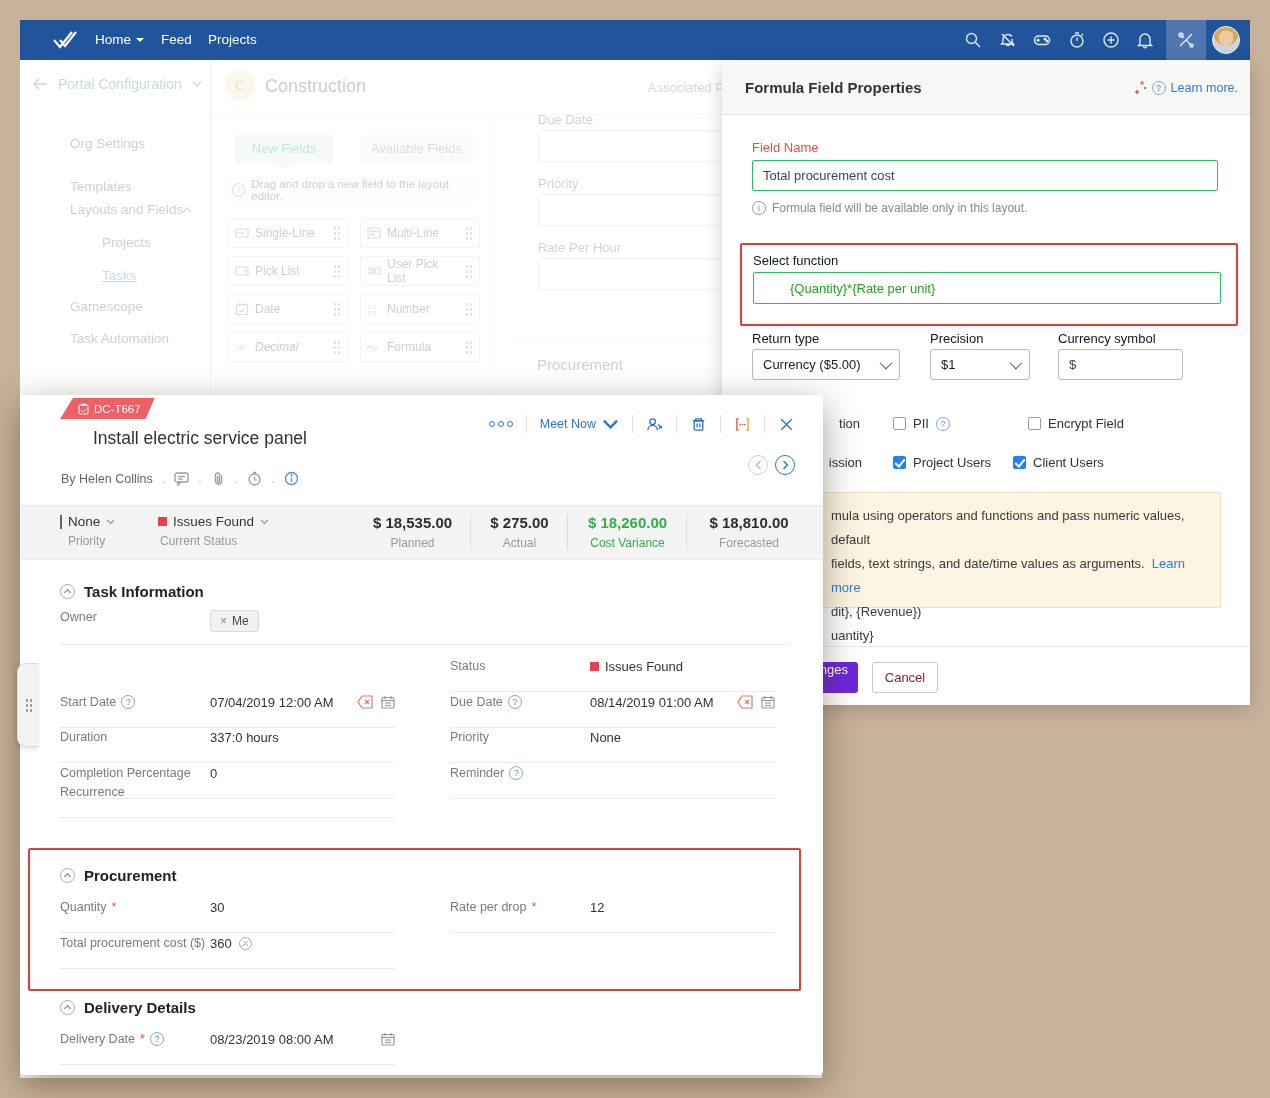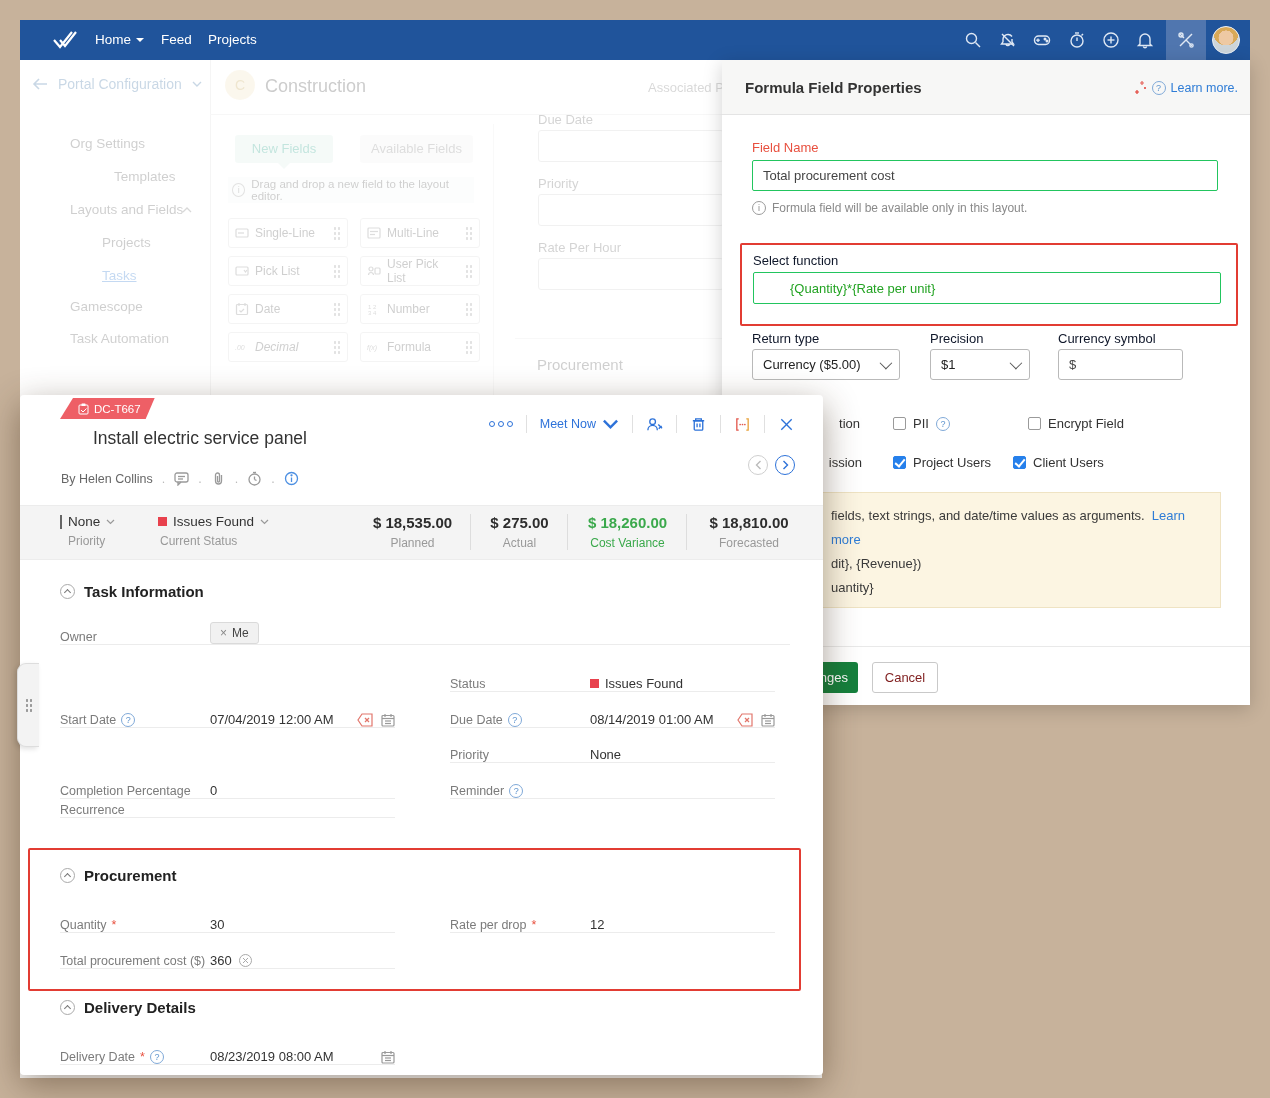--- a/index.html
+++ b/index.html
@@ -39,21 +39,21 @@
   .p-input{position:absolute;border:1px solid #22c55e;border-radius:2px;background:#fff;font-size:13px;color:#444;display:flex;align-items:center;padding:0 10px;box-sizing:border-box;}
   .p-select{position:absolute;border:1px solid #B9B9B9;border-radius:3px;background:#fff;font-size:13px;color:#222;display:flex;align-items:center;padding:0 10px;box-sizing:border-box;cursor:pointer;}
   .sel-caret{margin-left:auto;width:8px;height:8px;border-right:1.6px solid #555;border-bottom:1.6px solid #555;transform:rotate(45deg) translateY(-2px);}
   .cb{width:13px;height:13px;border:1px solid #9a9a9a;border-radius:2px;background:#fff;box-sizing:border-box;flex:0 0 auto;cursor:pointer;}
   .cb.checked{background:#2680EB;border-color:#2680EB;position:relative;}
   .cb.checked::after{content:"";position:absolute;left:3px;top:0px;width:4px;height:8px;border-right:2px solid #fff;border-bottom:2px solid #fff;transform:rotate(40deg);}
   .cb-row{position:absolute;display:flex;align-items:center;gap:7px;font-size:13px;color:#333;}
   .help-ico{width:14px;height:14px;border:1px solid #7FA9D8;color:#5E94CE;border-radius:50%;font-size:9px;line-height:12px;text-align:center;display:inline-block;box-sizing:border-box;}
   #info-box{position:absolute;left:40px;top:432px;width:459px;height:116px;background:#FCF5E2;border:1px solid #EFE3C3;box-sizing:border-box;font-size:13px;color:#3a3a3a;line-height:24px;padding:11px 12px 0 68px;}
   .red-annot{position:absolute;border:2px solid #E23C33;border-radius:2px;pointer-events:none;}
-  .btn-blue{position:absolute;background:#15803d;color:#fff;border-radius:3px;font-size:13px;display:flex;align-items:center;justify-content:flex-end;padding:0 10px;box-sizing:border-box;cursor:pointer;}
+  .btn-blue{position:absolute;background:#6d28d9;color:#fff;border-radius:3px;font-size:13px;display:flex;justify-content:flex-end;padding:0 10px;box-sizing:border-box;cursor:pointer;}
   .btn-white{position:absolute;background:#fff;color:#7f1d1d;border:1px solid #C9C9C9;border-radius:3px;font-size:13px;display:flex;align-items:center;justify-content:center;box-sizing:border-box;cursor:pointer;}
 
   
   #modal{position:absolute;left:0;top:375px;width:803px;height:680px;background:#fff;border-radius:4px;z-index:30;box-shadow:0 10px 35px rgba(60,40,20,.45);}
   #task-tag{position:absolute;left:40px;top:3px;height:21px;background:#EE5F66;color:#fff;font-size:11.5px;display:flex;align-items:center;gap:5px;padding:0 14px 0 18px;clip-path:polygon(13px 0,100% 0,calc(100% - 9px) 100%,0 100%);}
   #task-title{position:absolute;left:73px;top:33px;font-size:17.5px;color:#333;}
   #byline{position:absolute;left:41px;top:76px;display:flex;align-items:center;gap:9px;font-size:12.5px;color:#666;}
   #byline svg{width:15px;height:15px;stroke:#9a9a9a;fill:none;stroke-width:1.3;}
   .b-dot{color:#bbb;}
   #modal-actions{position:absolute;right:28px;top:20px;display:flex;align-items:center;gap:13px;color:#2D72D9;}
@@ -61,21 +61,21 @@
   .v-sep{width:1px;height:18px;background:#e0e0e0;}
   #pager{position:absolute;right:28px;top:60px;display:flex;gap:7px;}
   .pg{width:20px;height:20px;border-radius:50%;box-sizing:border-box;display:flex;align-items:center;justify-content:center;cursor:pointer;}
   #stats{position:absolute;left:0;top:110px;width:803px;height:55px;background:#F4F4F4;border-top:1px solid #ECECEC;border-bottom:1px solid #ECECEC;box-sizing:border-box;}
   .stat-val{font-size:15px;font-weight:bold;color:#2d2d2d;text-align:center;}
   .stat-lbl{font-size:12px;color:#999;text-align:center;margin-top:5px;}
   .stat-blk{position:absolute;top:8px;}
   .sec-head{position:absolute;display:flex;align-items:center;gap:9px;font-size:15px;font-weight:bold;color:#222;}
   .col-ico{width:15px;height:15px;border:1px solid #aaa;border-radius:50%;position:relative;box-sizing:border-box;}
   .col-ico::after{content:"";position:absolute;left:3.5px;top:5px;width:4px;height:4px;border-left:1.4px solid #777;border-top:1.4px solid #777;transform:rotate(45deg);}
-  .frow{position:absolute;height:32px;border-bottom:1px solid #ececec;display:flex;align-items:flex-end;}
+  .frow{position:absolute;height:32px;border-bottom:1px solid #ececec;display:flex;align-items:flex-start;}
   .frow .lbl{font-size:12.5px;color:#7b7b7b;display:flex;align-items:center;gap:5px;}
   .frow .val{font-size:13px;color:#333;display:flex;align-items:center;gap:6px;}
   .req{color:#E8503F;}
   .sq{width:9px;height:9px;background:#E8414D;display:inline-block;}
   .row-icos{margin-left:auto;display:flex;gap:8px;align-items:center;}
   .cal-ico svg{width:14px;height:14px;stroke:#999;fill:none;stroke-width:1.2;}
   .clr-ico svg{width:16px;height:14px;stroke:#E2766C;fill:none;stroke-width:1.2;}
   #owner-chip{display:flex;align-items:center;gap:5px;background:#F1F1F1;border:1px solid #DADADA;border-radius:3px;padding:3px 9px;font-size:12px;color:#444;cursor:pointer;}
   #side-handle{position:absolute;left:-3px;top:268px;width:21px;height:82px;background:#F3F3F3;border:1px solid #DDD;border-right:none;border-radius:9px 0 0 9px;box-shadow:-2px 2px 5px rgba(0,0,0,.12);display:flex;align-items:center;justify-content:center;}
   .dotgrid{width:8px;height:14px;background:radial-gradient(circle,#9a9a9a 1.1px,transparent 1.3px);background-size:4px 5px;}
@@ -157,21 +157,21 @@
         <div class="abs" style="left:12px;top:16px;display:flex;align-items:center;gap:10px;color:#3F74A5;font-size:14px;">
           <svg width="16" height="12" viewBox="0 0 16 12">
               <path d="M7 1 L2 6 L7 11 M2 6 H15" stroke="#3F74A5" stroke-width="1.6" fill="none"></path>
             </svg>
           <span>Portal Configuration</span>
           <svg width="10" height="6" viewBox="0 0 10 6">
               <path d="M1 1 L5 5 L9 1" stroke="#3F74A5" stroke-width="1.4" fill="none"></path>
             </svg>
         </div>
         <div class="sb-item" style="top:76px;">Org Settings</div>
-        <div class="sb-item" style="top:109px;margin-left:44px;">Templates</div>
+        <div class="sb-item" style="top:119px;">Templates</div>
         <div class="sb-item" style="top:142px;">Layouts and Fields</div>
         <svg class="abs" style="left:162px;top:147px;" width="10" height="6" viewBox="0 0 10 6">
             <path d="M1 5 L5 1 L9 5" stroke="#777" stroke-width="1.3" fill="none"></path>
           </svg>
         <div class="sb-item sb-sub" style="top:175px;">Projects</div>
         <div class="sb-item sb-sub" style="top:208px;color:#2F7AD1;text-decoration:underline;">Tasks</div>
         <div class="sb-item" style="top:239px;">Gamescope</div>
         <div class="sb-item" style="top:271px;">Task Automation</div>
       </div>
 
@@ -331,20 +331,21 @@
     <div class="cb-row" style="left:171px;top:395px;">
       <span class="cb checked"></span>
       <span>Project Users</span>
     </div>
     <div class="cb-row" style="left:291px;top:395px;">
       <span class="cb checked"></span>
       <span>Client Users</span>
     </div>
 
     <div id="info-box">
+      <div>mula using operators and functions and pass numeric values, default</div>
       <div><span>fields, text strings, and date/time values as arguments.</span>&nbsp;&nbsp;<span style="color:#2E7CD6;cursor:pointer;">Learn more</span></div>
       <div>dit}, {Revenue})</div>
       <div>uantity}</div>
     </div>
 
     <div class="abs" style="left:0;top:586px;width:528px;height:1px;background:#E9E9E9;"></div>
     <div class="btn-blue" style="left:66px;top:602px;width:70px;height:31px;">
         <span>nges</span>
       </div>
     <div class="btn-white" style="left:150px;top:602px;width:66px;height:31px;">
@@ -557,20 +558,24 @@
               <line x1="4" y1="1" x2="4" y2="4"></line>
               <line x1="10" y1="1" x2="10" y2="4"></line>
               <line x1="1" y1="5.5" x2="13" y2="5.5"></line>
               <line x1="4" y1="8" x2="10" y2="8"></line>
               <line x1="4" y1="10.5" x2="10" y2="10.5"></line>
             </svg>
           </span>
       </span>
     </div>
 
+    <div class="frow" style="left:40px;top:335px;width:335px;">
+      <span class="lbl" style="width:150px;">Duration</span>
+      <span class="val">337:0 hours</span>
+    </div>
     <div class="frow" style="left:430px;top:335px;width:325px;">
       <span class="lbl" style="width:140px;">Priority</span>
       <span class="val">None</span>
     </div>
 
     <div class="frow" style="left:40px;top:371px;width:335px;">
       <span class="lbl" style="width:150px;">Completion Percentage</span>
       <span class="val">0</span>
     </div>
     <div class="frow" style="left:430px;top:371px;width:325px;">

